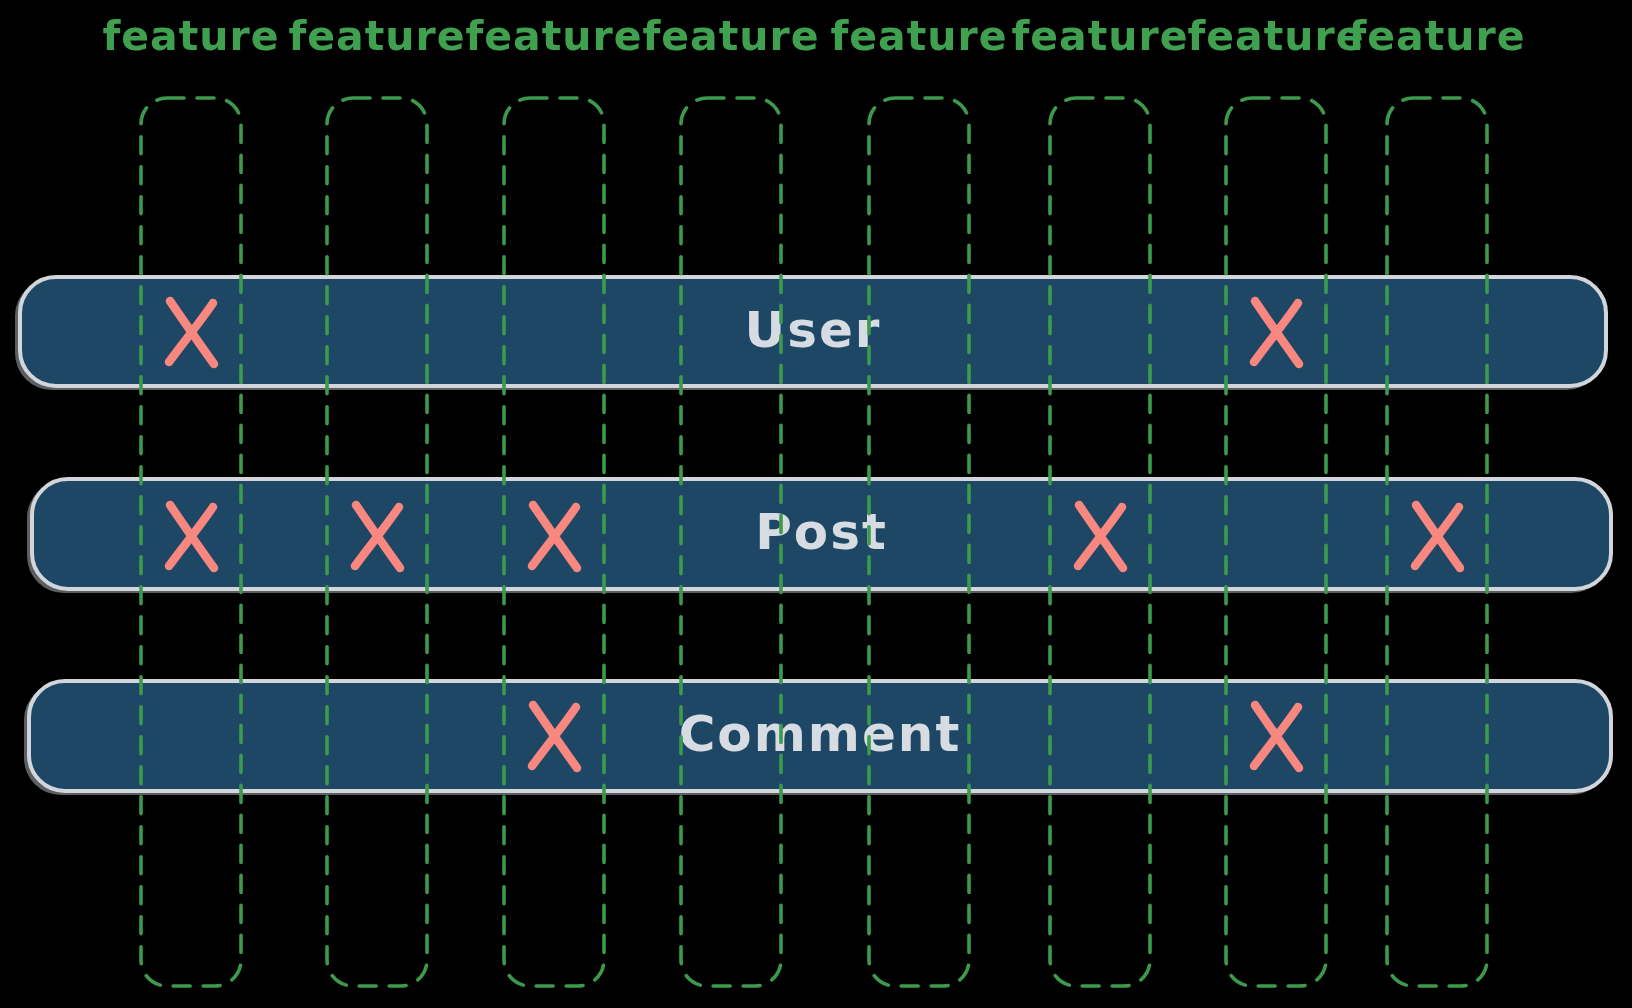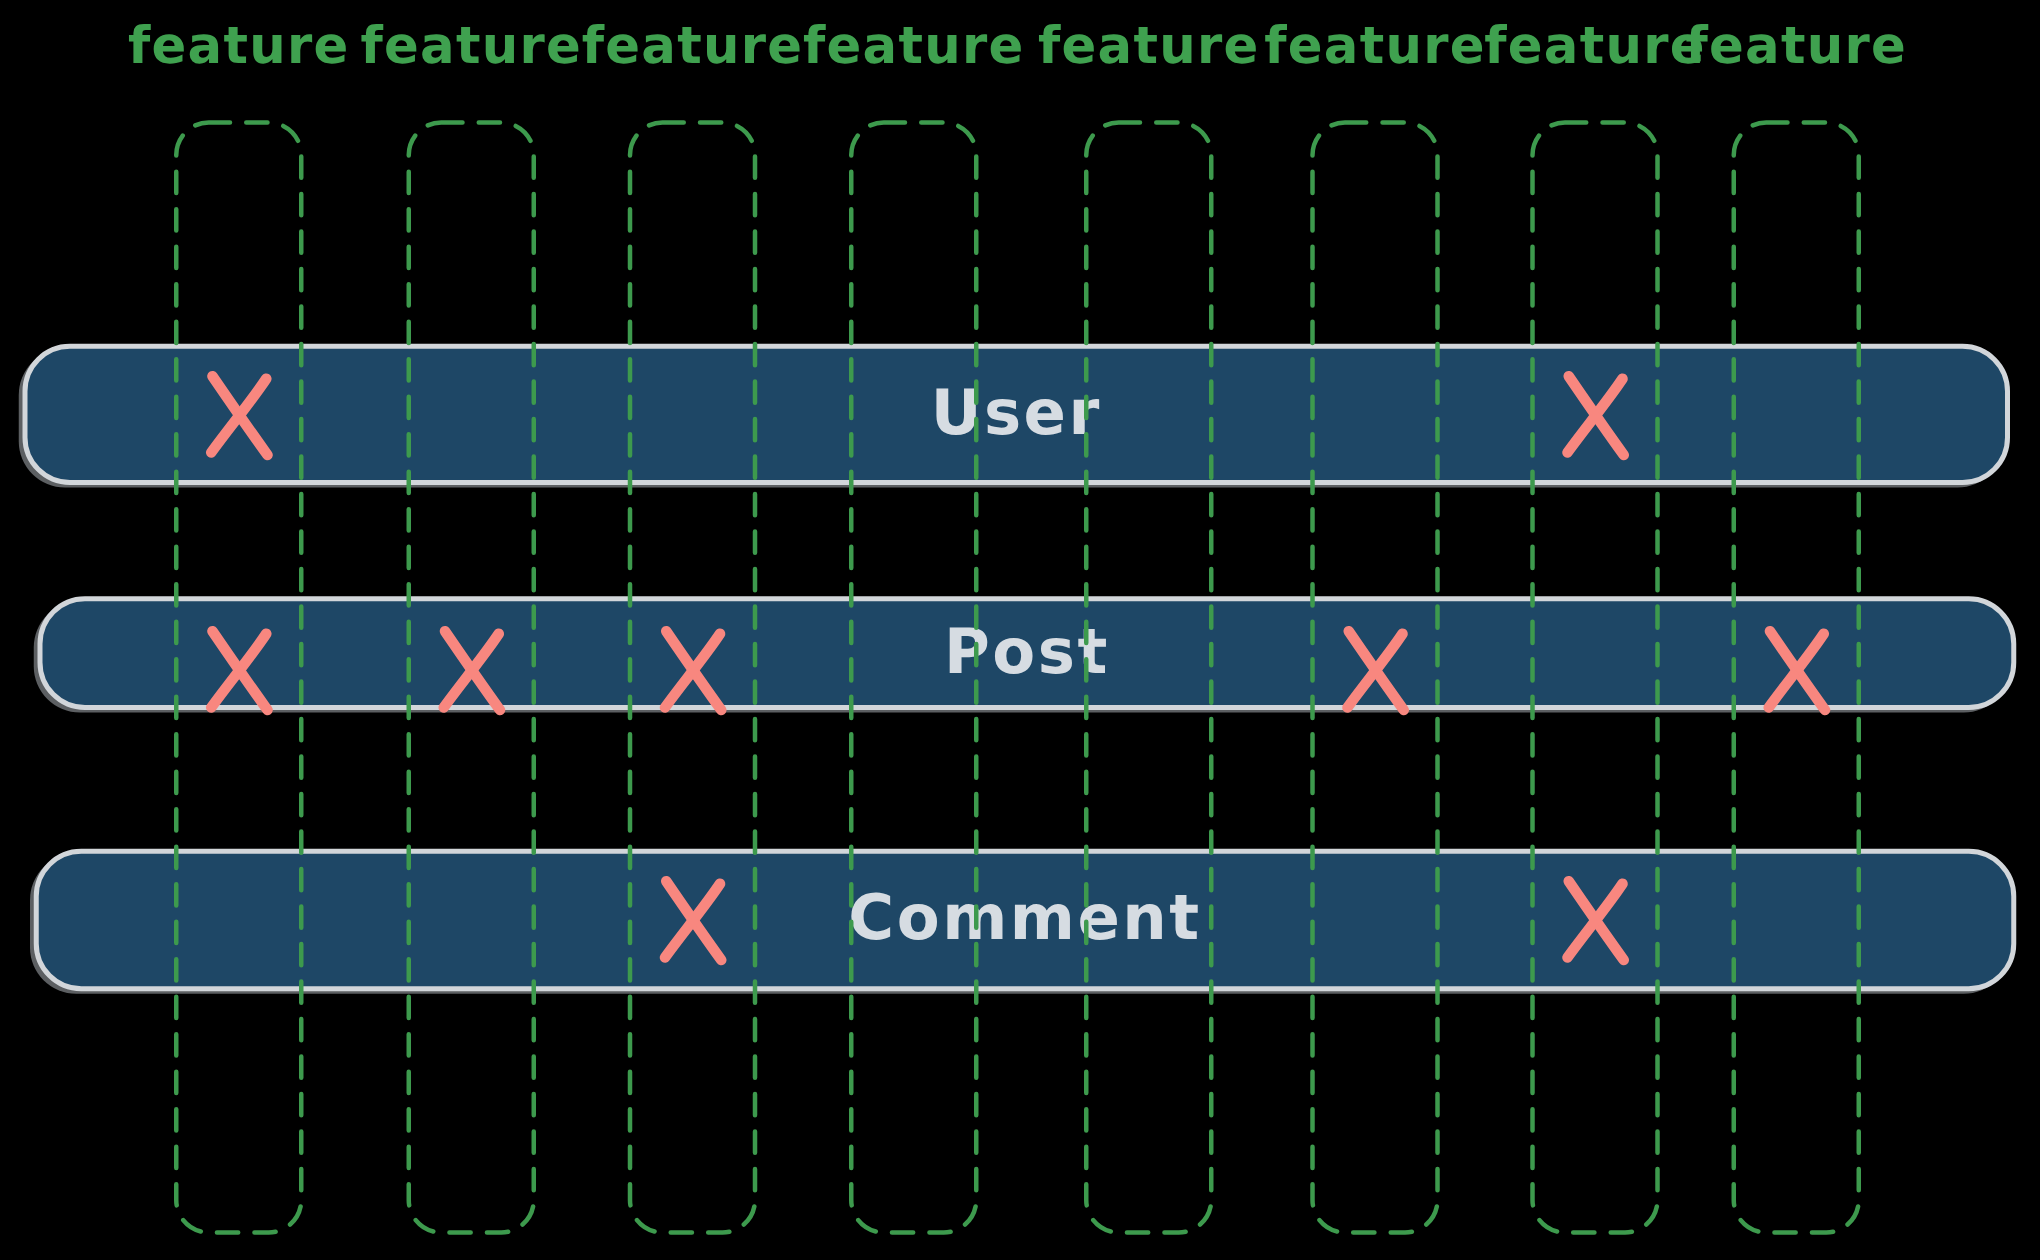--- a/index.html
+++ b/index.html
@@ -53,21 +53,21 @@
   }
 </style>
 </head>
 <body>
 
 <div class="canvas">
   <div class="layer" id="bars-layer">
       <div class="entity-bar" style="left: 18px; top: 275px; width: 1590px; height: 113px; background: rgb(30, 71, 102); border-color: rgb(210, 214, 218);">
         <span class="bar-label" style="color: rgb(214, 220, 226);">User</span>
       </div>
-      <div class="entity-bar" style="left: 30px; top: 477px; width: 1583px; height: 91px; background: rgb(30, 71, 102); border-color: rgb(210, 214, 218);">
+      <div class="entity-bar" style="left: 30px; top: 477px; width: 1583px; height: 114px; background: rgb(30, 71, 102); border-color: rgb(210, 214, 218);">
         <span class="bar-label" style="color: rgb(214, 220, 226);">Post</span>
       </div>
       <div class="entity-bar" style="left: 27px; top: 679px; width: 1586px; height: 114px; background: rgb(30, 71, 102); border-color: rgb(210, 214, 218);">
         <span class="bar-label" style="color: rgb(214, 220, 226);">Comment</span>
       </div>
     </div>
   <div class="layer" id="columns-layer"><svg width="1632" height="1008">
         <rect x="141" y="98" width="100" height="888" rx="26" fill="none" stroke="#3d9a4d" stroke-width="3.6" stroke-dasharray="17 13" stroke-linecap="round"></rect>
         <rect x="327" y="98" width="100" height="888" rx="26" fill="none" stroke="#3d9a4d" stroke-width="3.6" stroke-dasharray="17 13" stroke-linecap="round"></rect>
         <rect x="504" y="98" width="100" height="888" rx="26" fill="none" stroke="#3d9a4d" stroke-width="3.6" stroke-dasharray="17 13" stroke-linecap="round"></rect>

